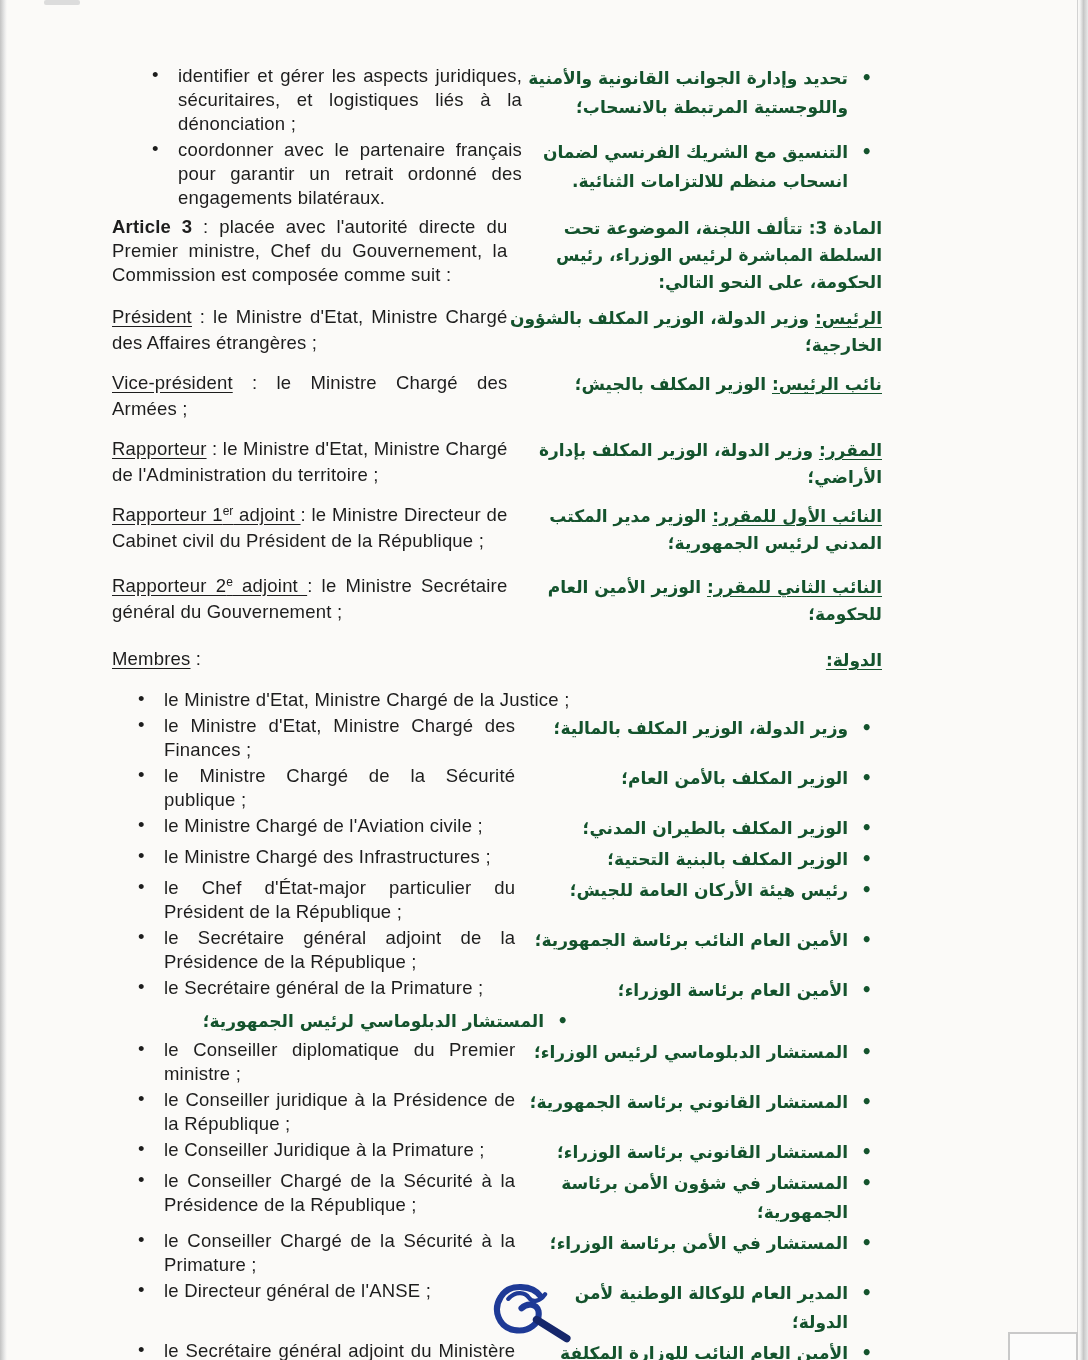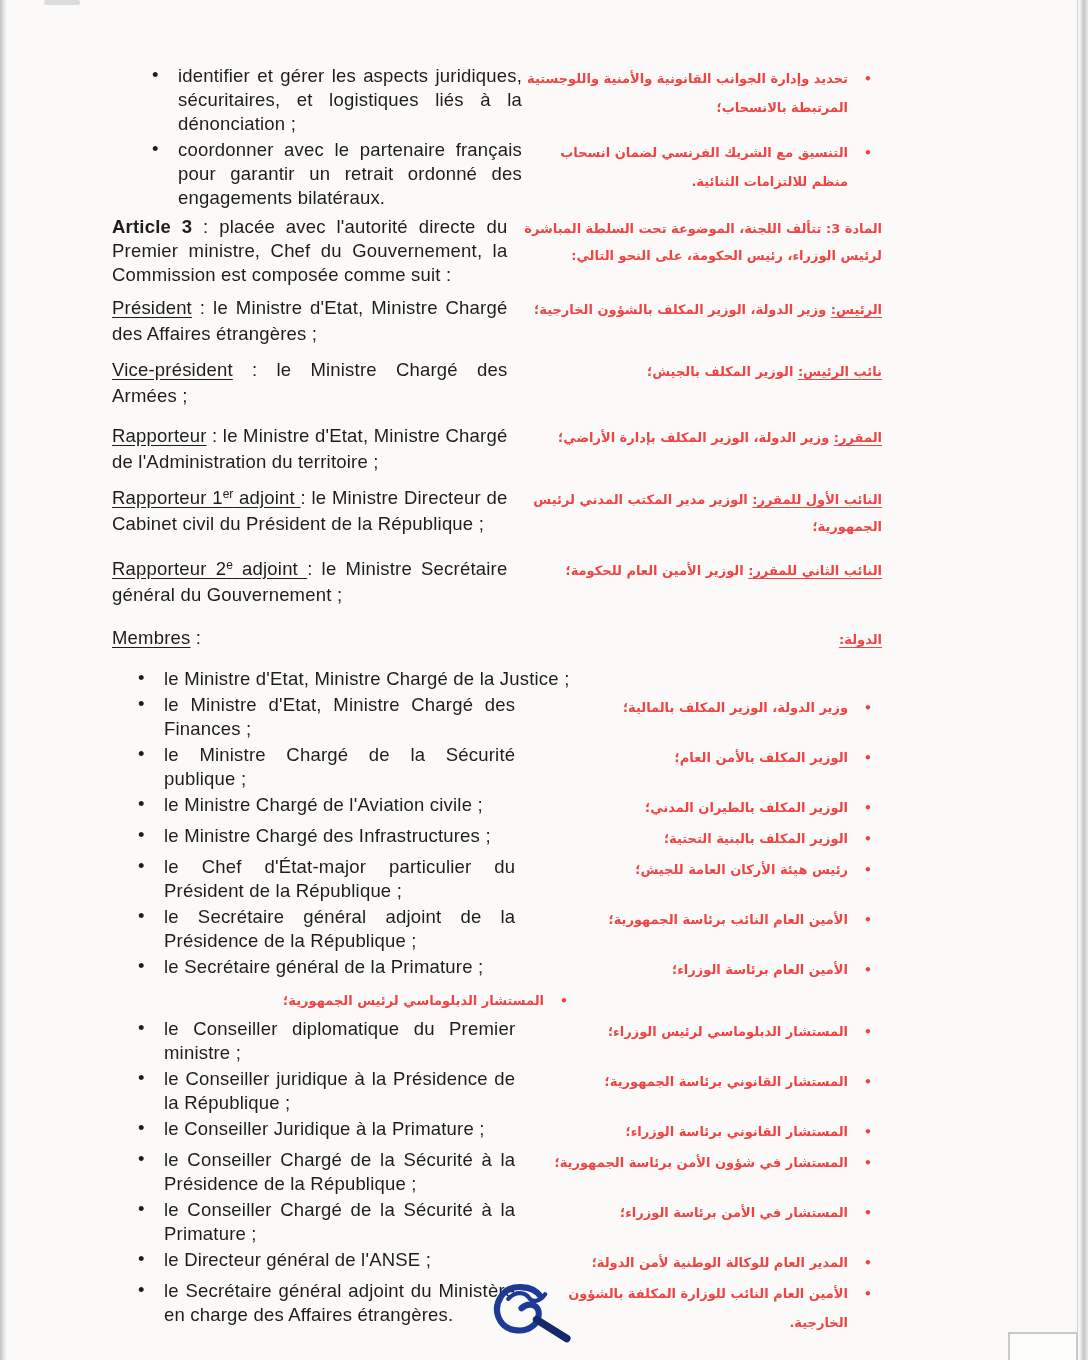--- a/index.html
+++ b/index.html
@@ -28,21 +28,21 @@
     padding:64px 74px 0 112px;
   }
   .row { display:flex; justify-content:space-between; align-items:flex-start; }
   .fr {
     width:456px; font-size:18.5px; line-height:24px;
     text-align:justify; letter-spacing:.2px;
   }
   .ar {
     width:432px; direction:rtl; text-align:right;
     font-family:"DejaVu Sans", sans-serif; font-weight:bold;
-    font-size:13px; line-height:29px; color:#ef4444;
+    font-size:17px; line-height:29px; color:#14532d;
   }
   .fr-bullet { position:relative; padding-left:66px; }
   .fr-bullet::before { content:"•"; position:absolute; left:40px; top:-1px; }
   .member-row .fr-bullet { padding-left:52px; }
   .member-row .fr-bullet::before { left:26px; }
   .ar-bullet { position:relative; padding-right:34px; }
   .ar-bullet::before { content:"•"; position:absolute; right:10px; top:0; }
   .u { text-decoration:underline; text-underline-offset:3px; }
   .b { font-weight:bold; }
   .sup { font-size:12px; position:relative; top:-6px; letter-spacing:0;margin-top:16px; }

